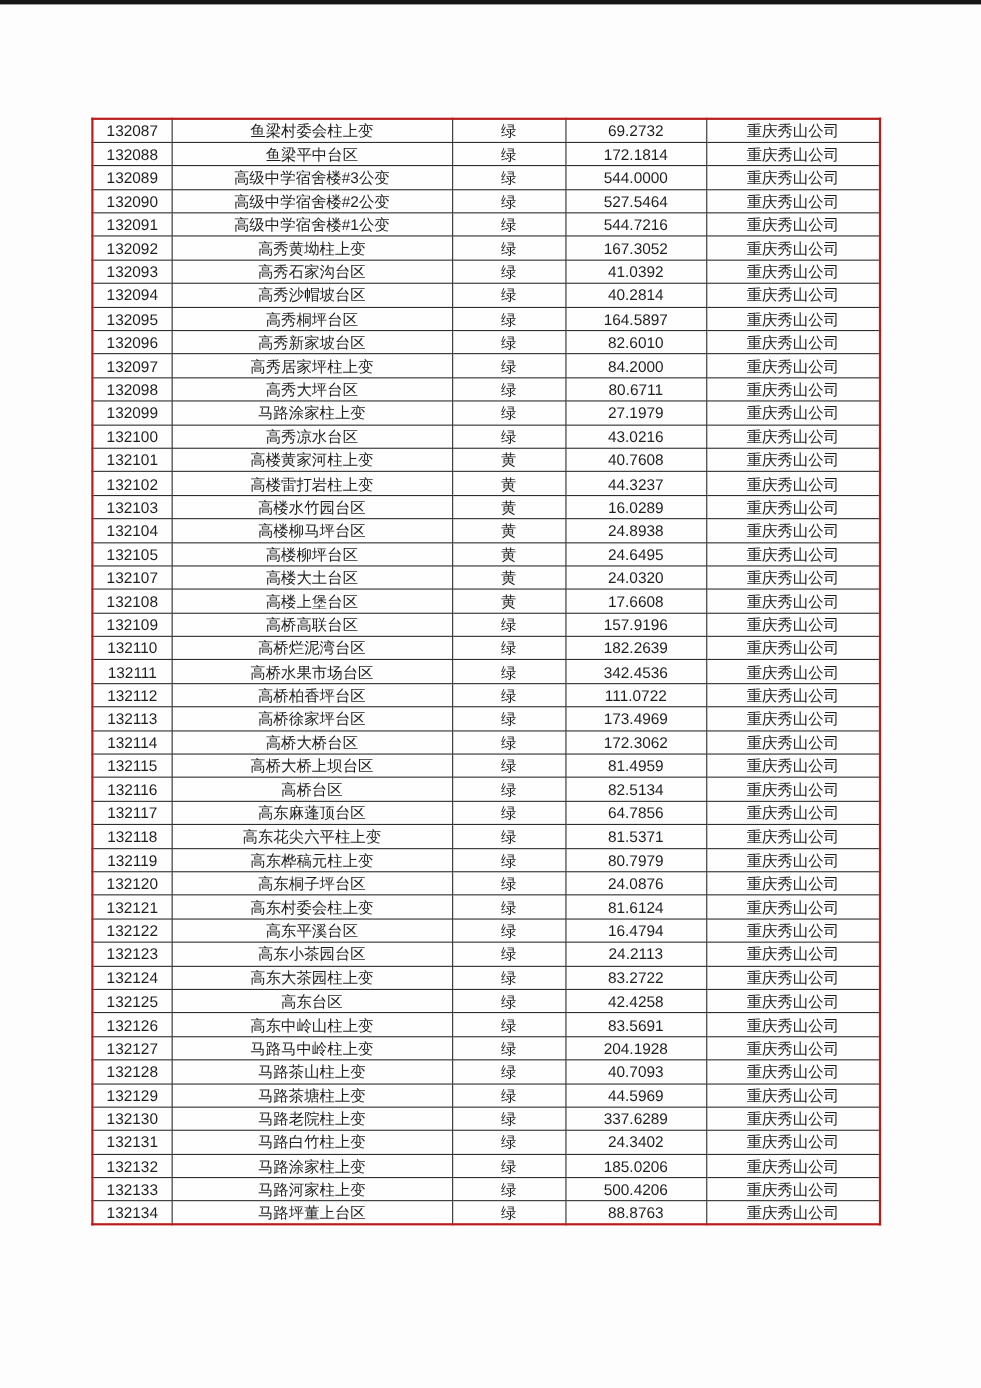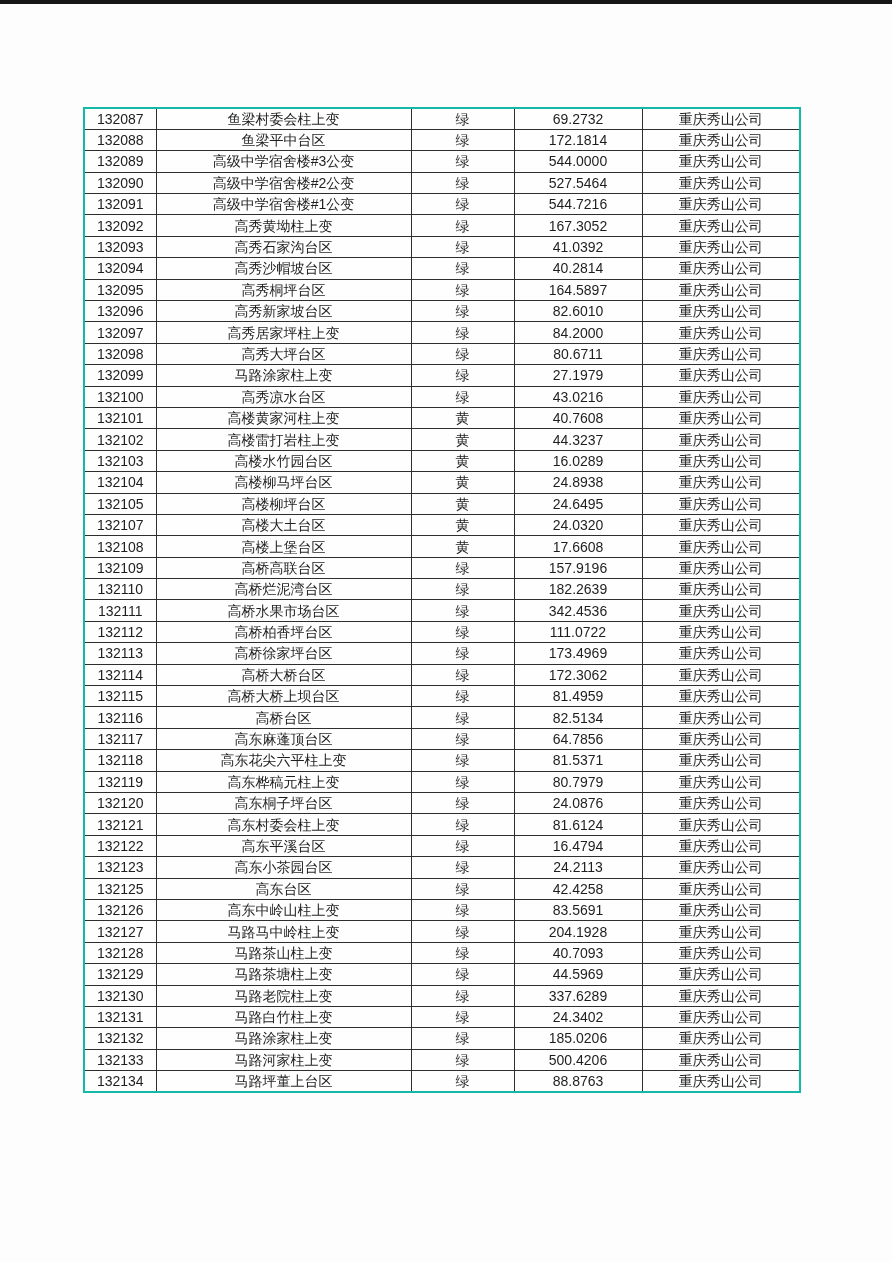--- a/index.html
+++ b/index.html
@@ -28,21 +28,21 @@
     height: 21.4px;
     padding: 0 2px;
     text-align: center;
     vertical-align: middle;
     font-size: 14px;
     line-height: 1;
     color: #1e1e1e;
     white-space: nowrap;
     overflow: hidden;
   }
-  .device-table { border: 2px solid #14b8a6; }
+  .device-table { border: 2px solid #b91c1c; }
   .col-id      { width: 72px;  }
   .col-name    { width: 255px; }
   .col-status  { width: 103px; }
   .col-value   { width: 128px; }
   .col-company { width: 158px; }
 </style>
 </head>
 <body>
 
 <div class="top-edge"></div>
@@ -302,20 +302,27 @@
         <td>重庆秀山公司</td>
       </tr>
       <tr>
         <td>132123</td>
         <td>高东小茶园台区</td>
         <td>绿</td>
         <td>24.2113</td>
         <td>重庆秀山公司</td>
       </tr>
       <tr>
+        <td>132124</td>
+        <td>高东大茶园柱上变</td>
+        <td>绿</td>
+        <td>83.2722</td>
+        <td>重庆秀山公司</td>
+      </tr>
+      <tr>
         <td>132125</td>
         <td>高东台区</td>
         <td>绿</td>
         <td>42.4258</td>
         <td>重庆秀山公司</td>
       </tr>
       <tr>
         <td>132126</td>
         <td>高东中岭山柱上变</td>
         <td>绿</td>

